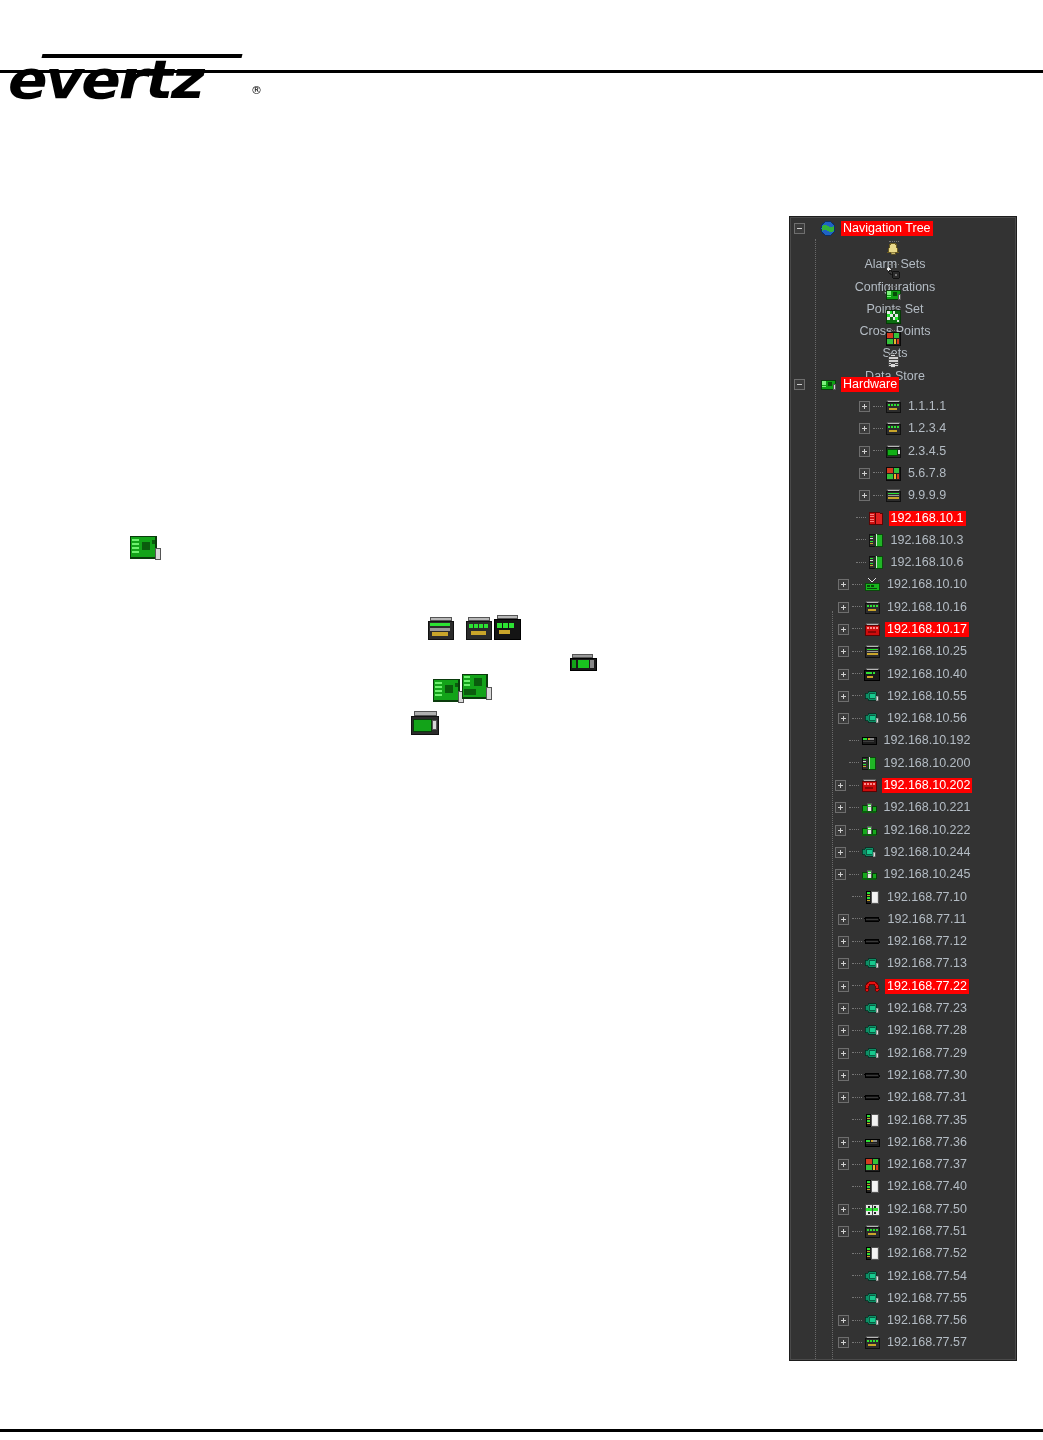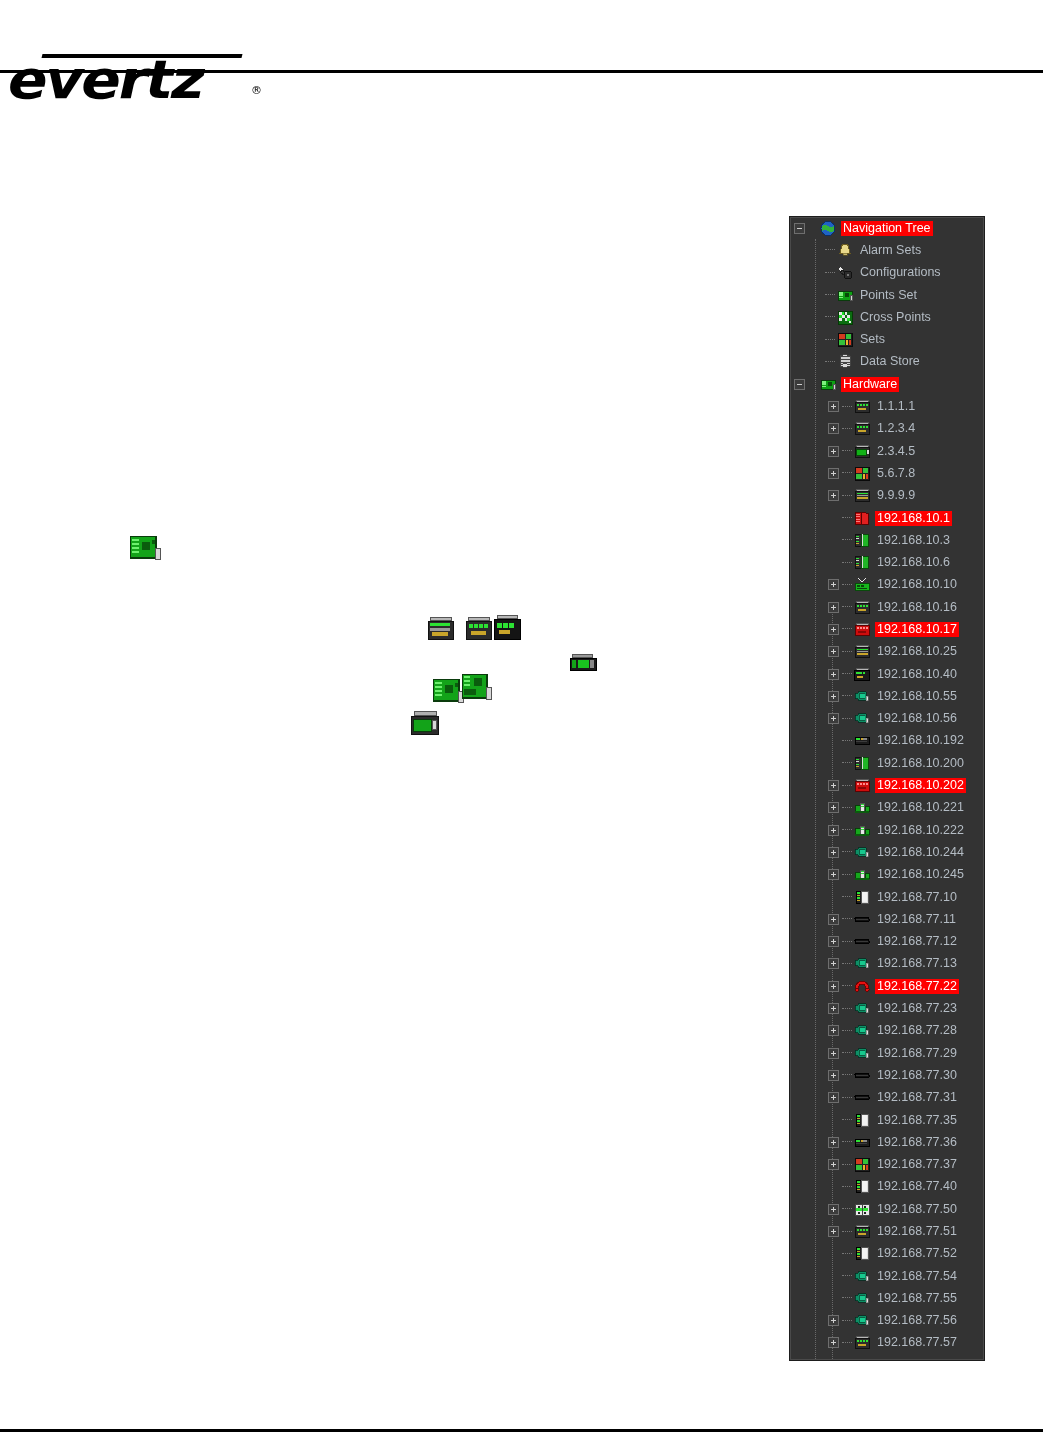--- a/index.html
+++ b/index.html
@@ -87,21 +87,21 @@
   .dev-icon {
     position: absolute;
     image-rendering: pixelated;
   }
 
   
   #nav-tree-panel {
     position: absolute;
     left: 789px;
     top: 216px;
-    width: 196px;
+    width: 228px;
     height: 1145px;
     background: #333333;
     border: 1px solid #1d1d1d;
     box-shadow: inset 0 0 0 1px #4a4a4a;
     box-sizing: border-box;
     overflow: hidden;
   }
   #nav-tree-scroll {
     position: absolute;
     left: 0; top: 0;
@@ -112,22 +112,22 @@
   .tree-row {
     position: relative;
     height: 22.3px;
     display: flex;
     align-items: center;
     white-space: nowrap;
     font-size: 12.5px;
     color: #b4bcc4;
   }
   .tree-row.depth0 { padding-left: 4px; }
-  .tree-row.depth1 { padding-left: 21px; }
-  .tree-row.depth2 { padding-left: 38px; }
+  .tree-row.depth1 { padding-left: 21px; flex-direction: column; }
+  .tree-row.depth2 { padding-left: 38px; justify-content: center; }
 
   .expander {
     width: 11px;
     height: 11px;
     min-width: 11px;
     border: 1px solid #6e6e6e;
     background: #3b3b3b;
     position: relative;
     margin-right: 3px;
     box-sizing: border-box;

